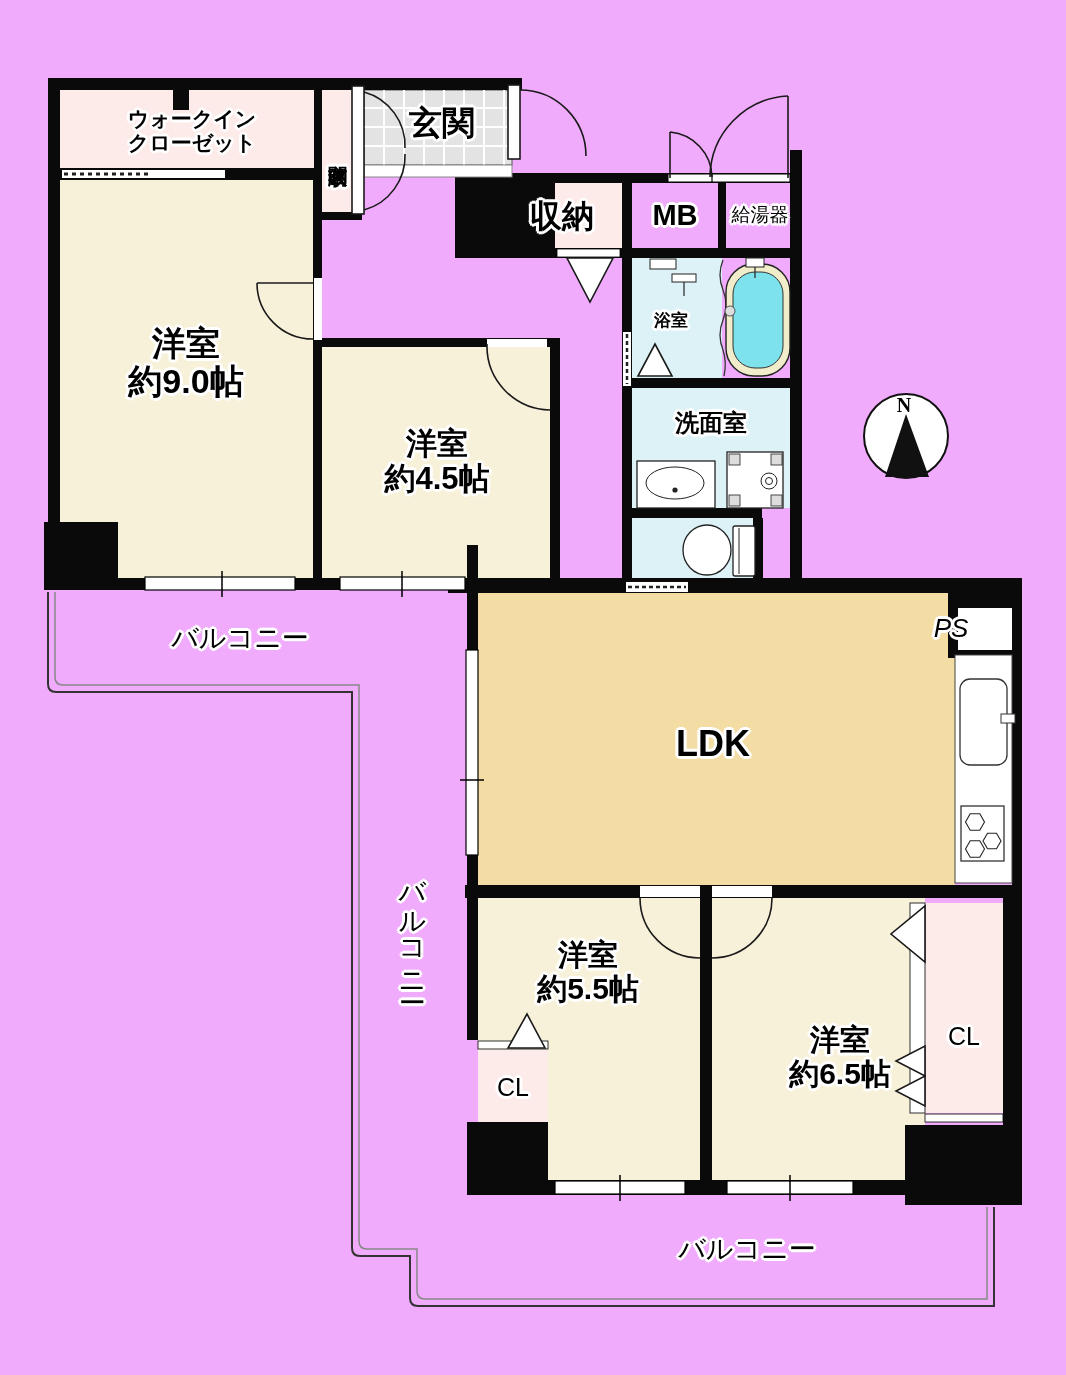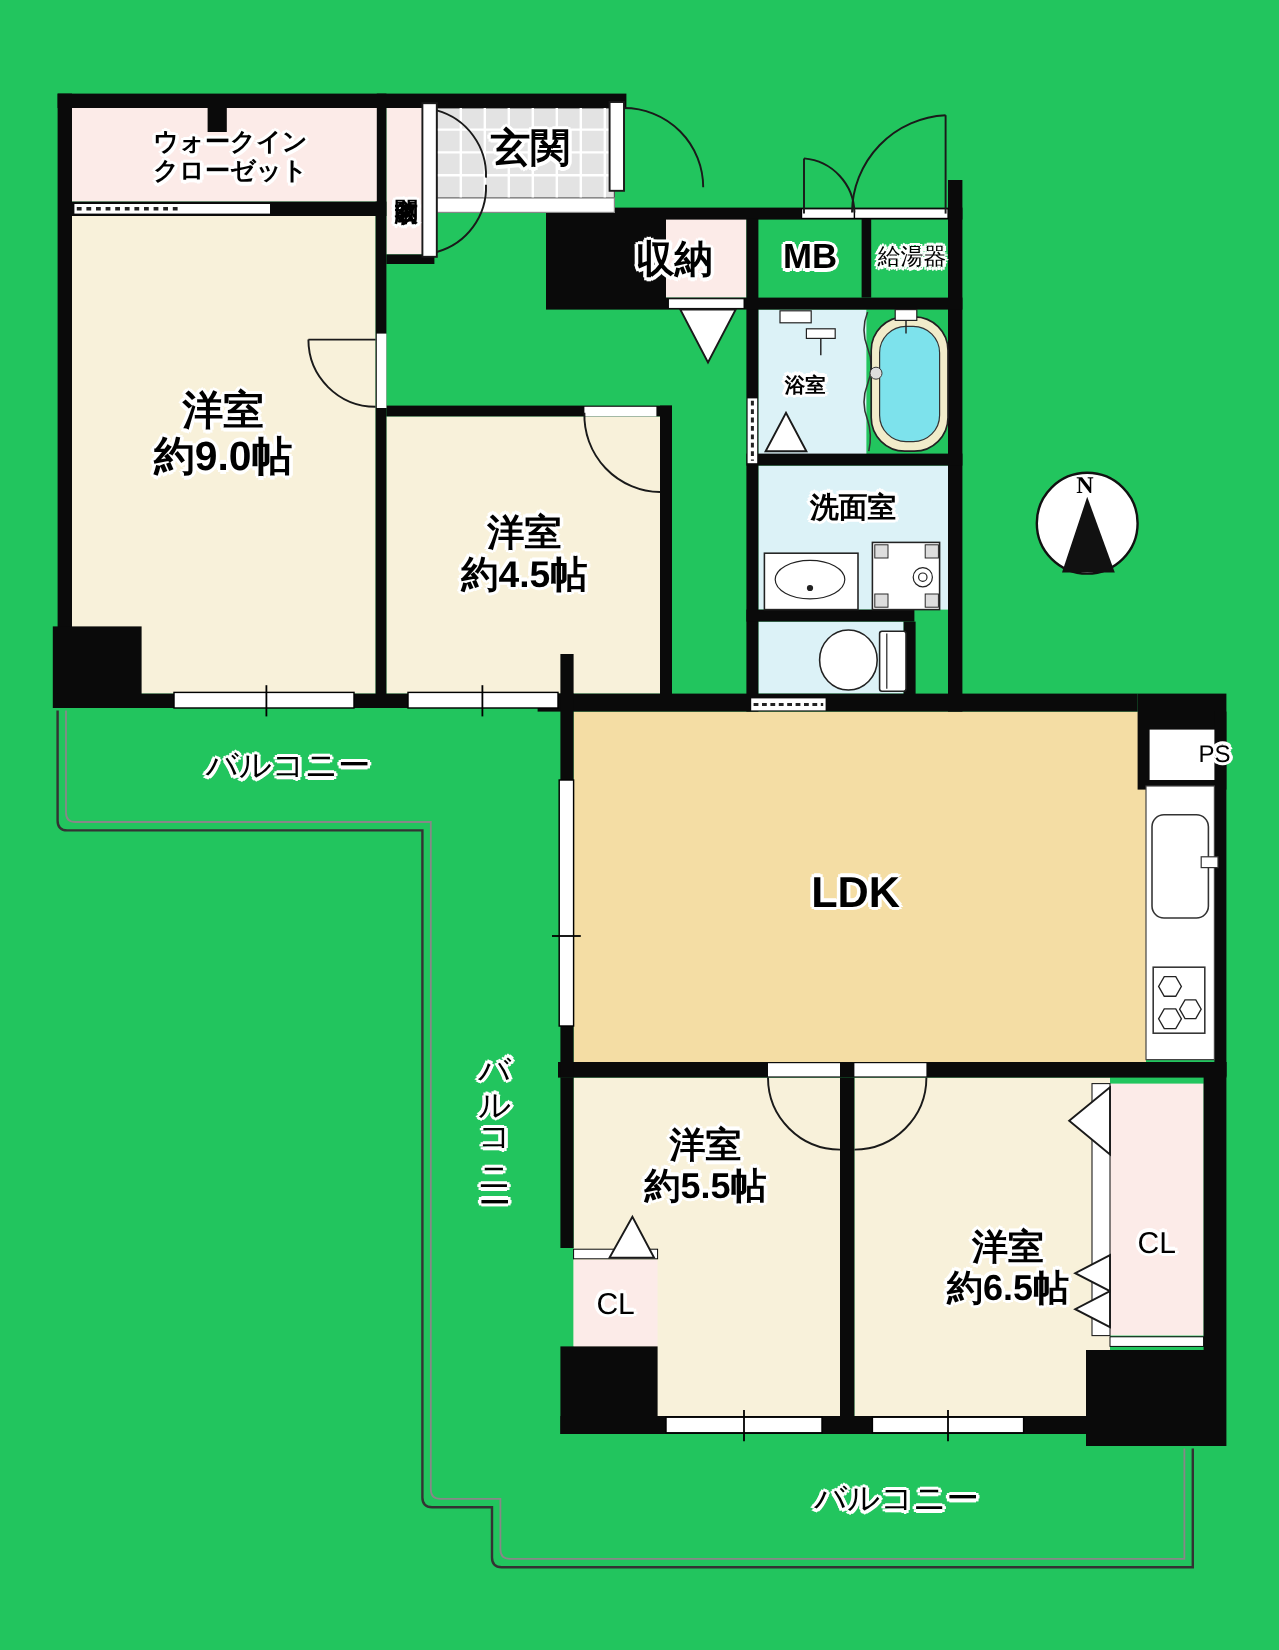--- a/index.html
+++ b/index.html
@@ -1,19 +1,19 @@
 <!DOCTYPE html>
 <html><head>
 <meta charset="utf-8">
 <style>
   html,body{margin:0;padding:0;background:#fff;}
   #plan{
     position:relative;
     width:1066px;height:1375px;
-    background:#22c55e;
+    background:#f0abfc;
     font-family:"Liberation Sans","DejaVu Sans",sans-serif;
     overflow:hidden;
   }
   #plan svg{position:absolute;left:0;top:0;z-index:1;}
   .lbl{
     position:absolute;
     transform:translate(-50%,-50%);
     font-weight:bold;
     color:#000;
     white-space:nowrap;
@@ -253,21 +253,21 @@
   <div class="lbl" style="left:713px;top:744px;font-size:36px;"><span>LDK</span><br></div>
 
   <div class="lbl" style="left:588px;top:972px;font-size:30px;"><span>洋室</span><br><span>約5.5帖</span></div>
 
   <div class="lbl" style="left:840px;top:1057px;font-size:30px;"><span>洋室</span><br><span>約6.5帖</span></div>
 
   <div class="lbl" style="left:513px;top:1087px;font-size:25px;font-weight:normal;">CL</div>
 
   <div class="lbl" style="left:964px;top:1036px;font-size:25px;font-weight:normal;">CL</div>
 
-  <div class="lbl" style="left:1012px;top:629px;font-size:20px;font-weight:normal;">PS</div>
+  <div class="lbl" style="left:951px;top:629px;font-size:26px;font-weight:normal;font-style:italic;">PS</div>
 
   <div class="lbl" style="left:240px;top:638px;font-size:27px;font-weight:normal;">バルコニー</div>
 
   <div class="lbl vert" style="left:412px;top:925px;font-size:27px;font-weight:normal;">バルコニー</div>
 
   <div class="lbl" style="left:747px;top:1249px;font-size:27px;font-weight:normal;">バルコニー</div>
 
   <div class="lbl" style="left:904px;top:405px;font-size:20px;text-shadow:none;font-family:'Liberation Serif','DejaVu Serif',serif;">N</div>
 
 </div>

